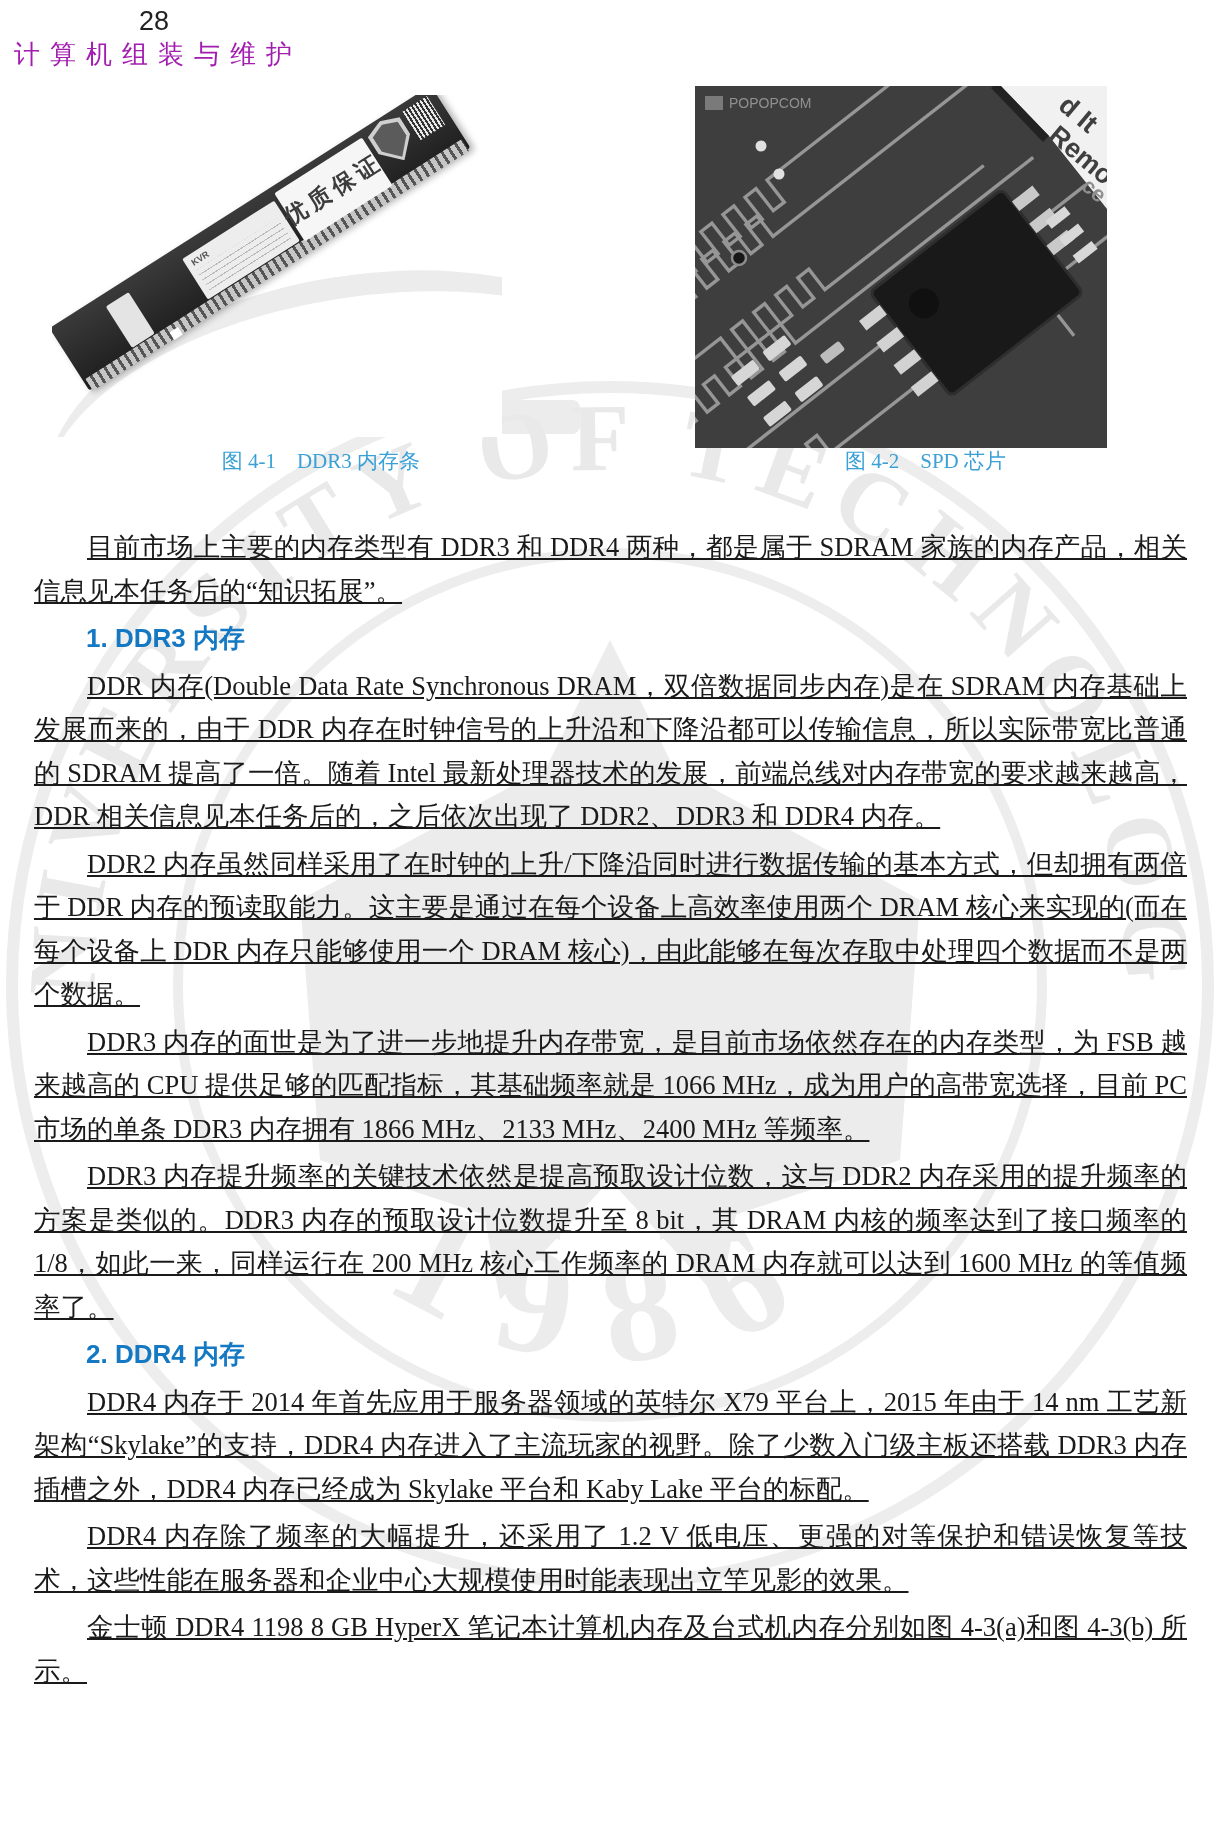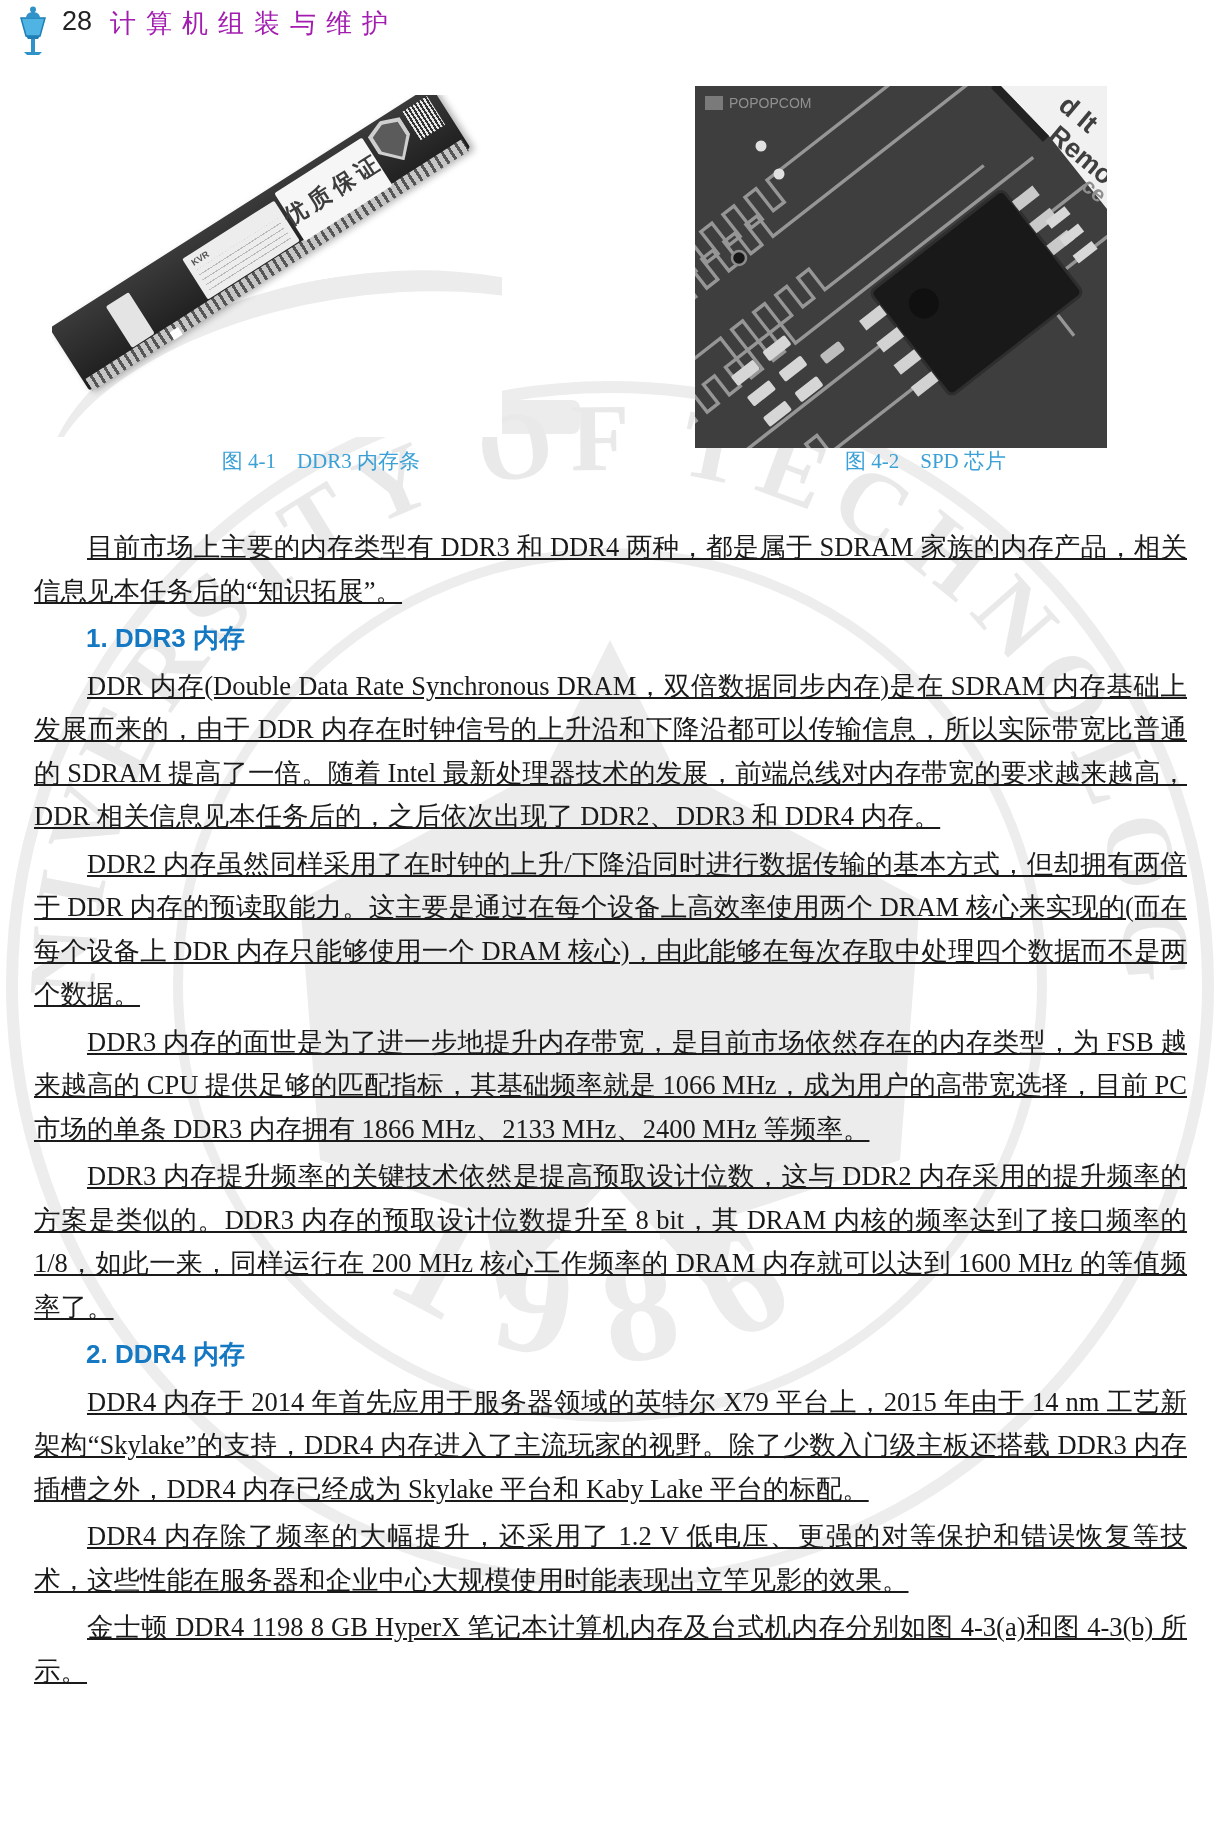--- a/index.html
+++ b/index.html
@@ -3,21 +3,21 @@
 <meta charset="utf-8">
 <style>
   html,body{margin:0;padding:0;background:#fff;}
   .page{
     position:relative;width:1221px;height:1833px;background:#fff;overflow:hidden;
     font-family:"Liberation Serif",serif;color:#1a1a1a;
   }
   
   .watermark{position:absolute;left:0;top:0;z-index:0;}
   
-  .hdr{position:absolute;left:14px;top:6px;height:50px;display:flex;align-items:flex-start;z-index:3;}
+  .hdr{position:absolute;left:14px;top:6px;height:50px;display:flex;align-items:center;z-index:3;flex-direction:column;}
   .hdr .num{font-family:"Liberation Sans",sans-serif;font-size:27px;color:#222;margin:0 18px 0 10px;}
   .hdr .title{font-family:"Liberation Sans",sans-serif;font-size:26px;color:#a21caf;letter-spacing:10px;}
   
   .fig{position:absolute;z-index:2;}
   .fig1{left:52px;top:95px;width:450px;height:342px;background:#fff;overflow:hidden;}
   .swoosh{position:absolute;right:-180px;bottom:-200px;width:640px;height:340px;border-radius:50%;
           border-top:22px solid #ececec;transform:rotate(-9deg);}
   .stick{position:absolute;left:-18px;top:106px;width:452px;height:74px;transform:rotate(-32.5deg);
          background:linear-gradient(#3a3a3a,#1d1d1d);border-radius:3px;box-shadow:3px 4px 7px rgba(0,0,0,.30);}
   .pins{position:absolute;left:3px;right:3px;bottom:-2px;height:14px;

